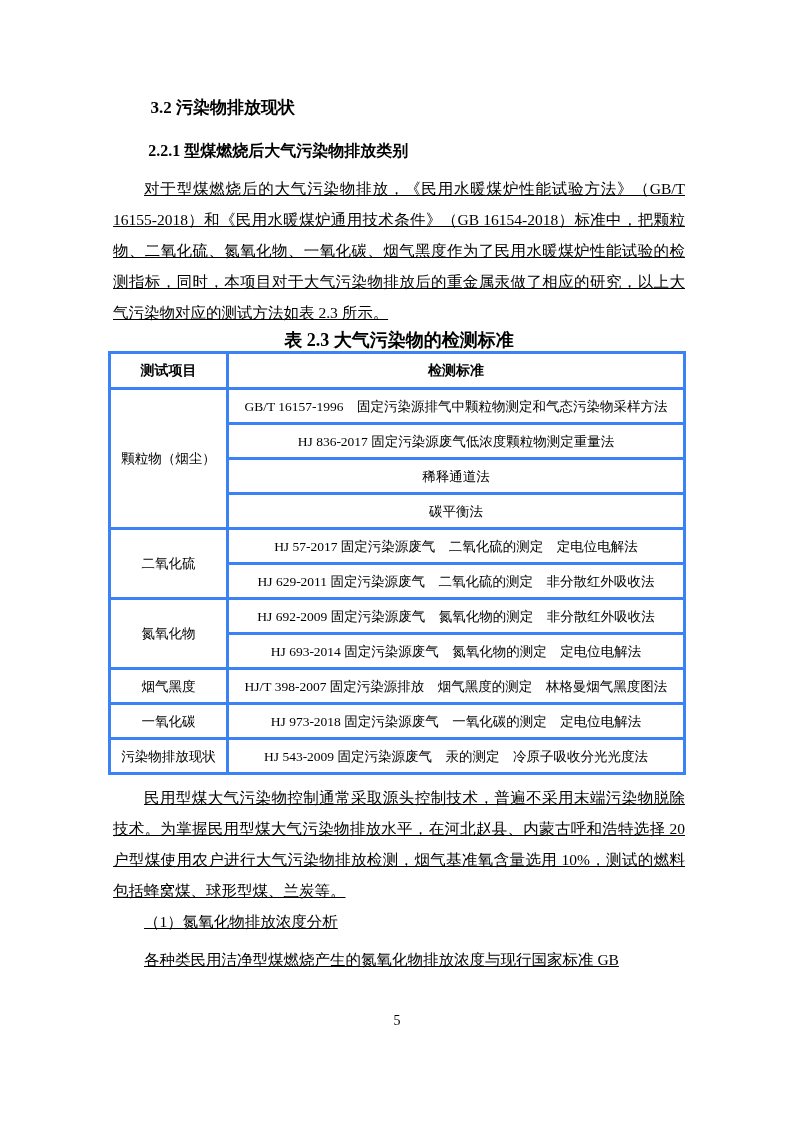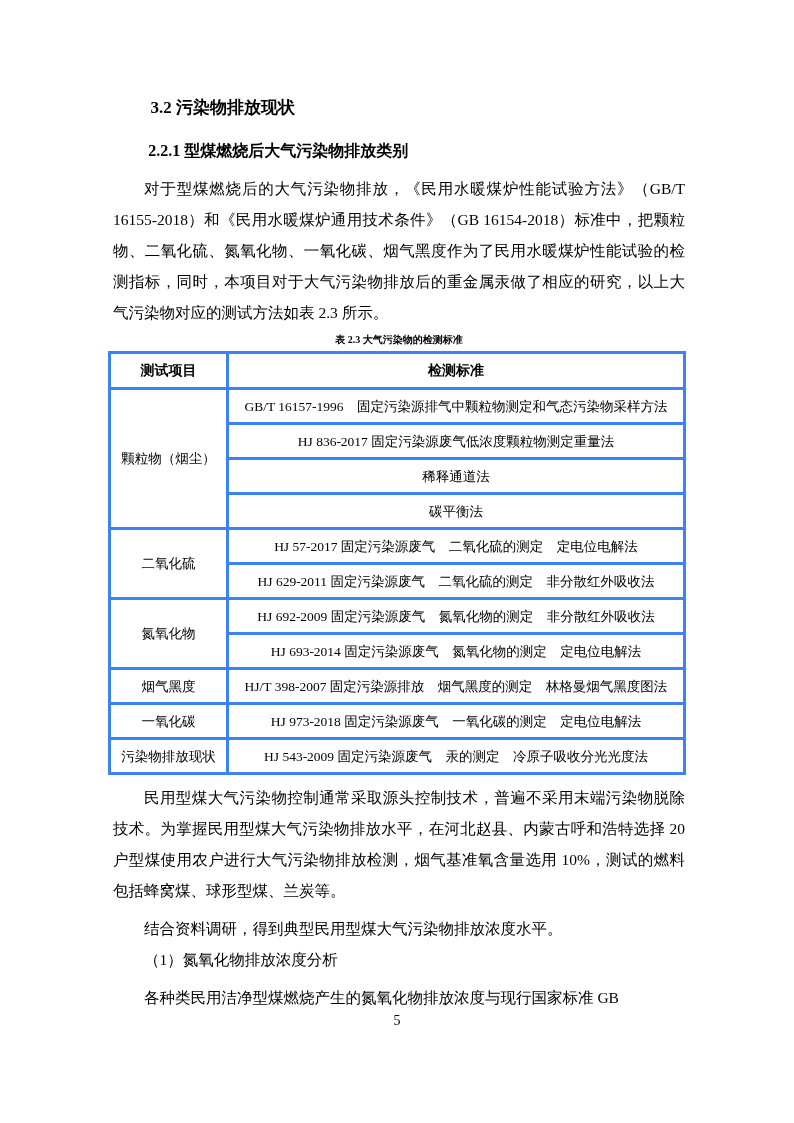--- a/index.html
+++ b/index.html
@@ -37,27 +37,28 @@
     margin: 12px 0 0 0;
     text-indent: 2.2em;
   }
   .para {
     font-size: 15.5px;
     line-height: 31px;
     margin: 7px 0 0 0;
     text-align: justify;
     text-indent: 2em;
     word-break: break-word;
+    text-decoration: underline;
   }
   .para.single {
     margin: 0;
     text-align: left;
   }
   .tbl-caption {
-    font-size: 10px;
+    font-size: 18px;
     font-weight: bold;
     line-height: 20px;
     text-align: center;
     margin: 2px 0 0 0;
   }
   table.std {
     border-collapse: collapse;
     table-layout: fixed;
     width: 578px;
     margin-left: -5px;
@@ -151,20 +152,19 @@
         </tr>
         <tr>
           <td>污染物排放现状</td>
           <td>HJ 543-2009 固定污染源废气　汞的测定　冷原子吸收分光光度法</td>
         </tr>
       </tbody>
     </table>
 
 
     <p class="para">民用型煤大气污染物控制通常采取源头控制技术，普遍不采用末端污染物脱除技术。为掌握民用型煤大气污染物排放水平，在河北赵县、内蒙古呼和浩特选择 20 户型煤使用农户进行大气污染物排放检测，烟气基准氧含量选用 10%，测试的燃料包括蜂窝煤、球形型煤、兰炭等。</p>
-    <p class="para">结合资料调研，得到典型民用型煤大气污染物排放浓度水平。</p>
     <p class="para single" style="text-indent:2em;">（1）氮氧化物排放浓度分析</p>
     <p class="para">各种类民用洁净型煤燃烧产生的氮氧化物排放浓度与现行国家标准 GB</p>
 
   </div>
 
   <div class="page-number">5</div>
 </div>
 
 </body></html>

